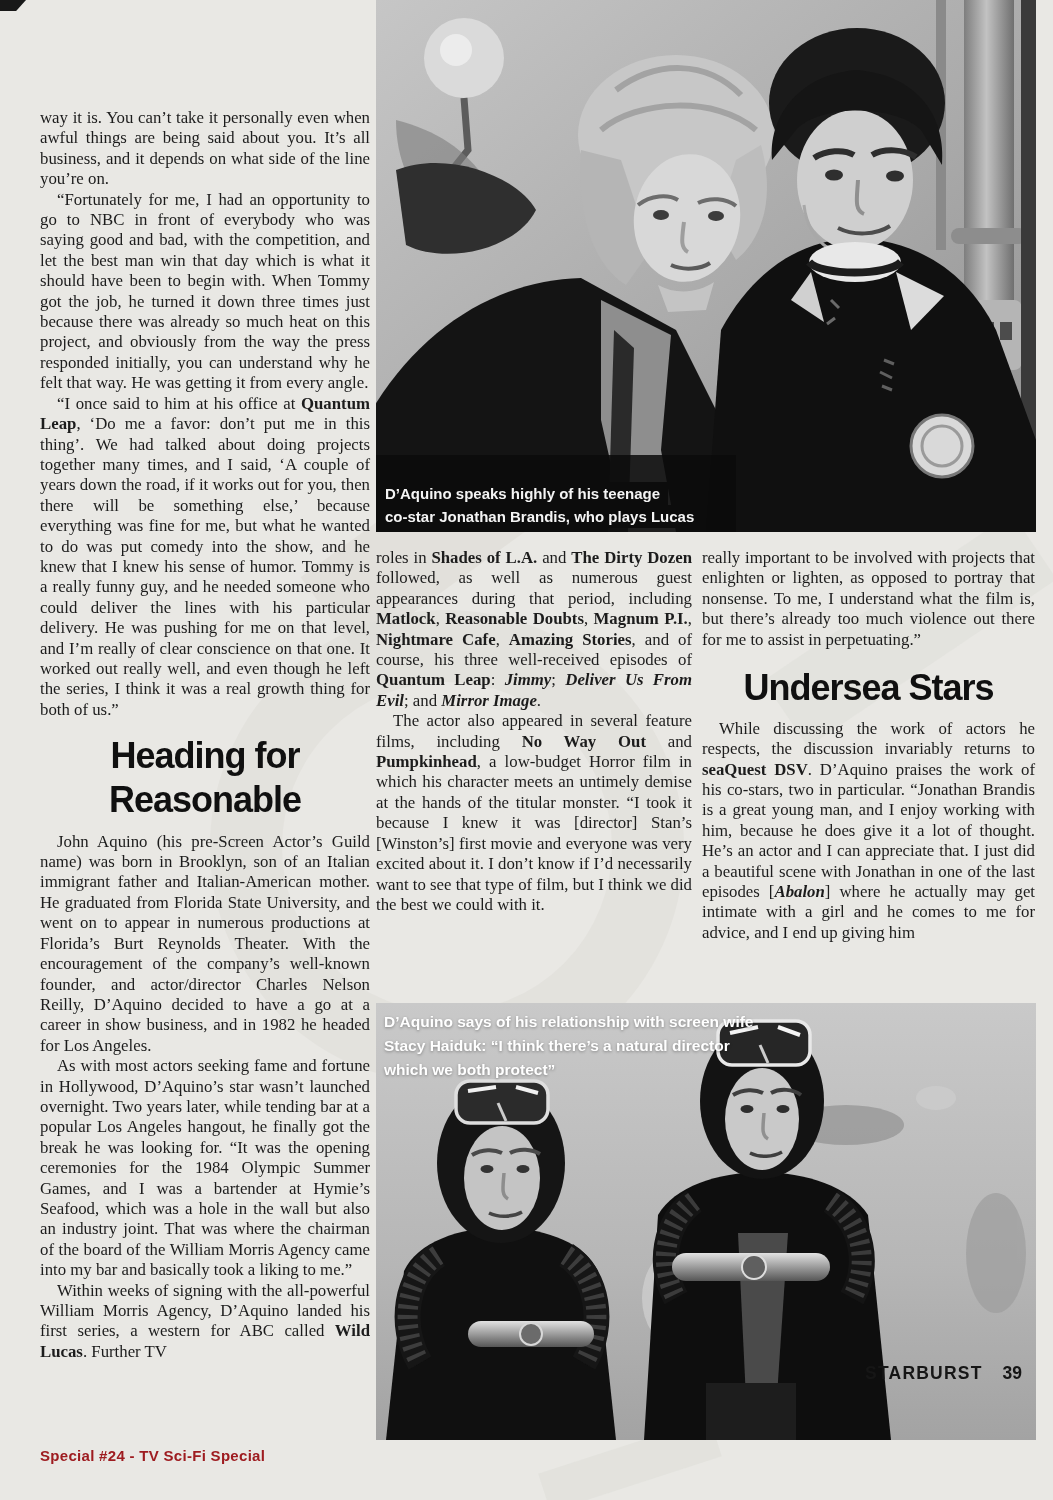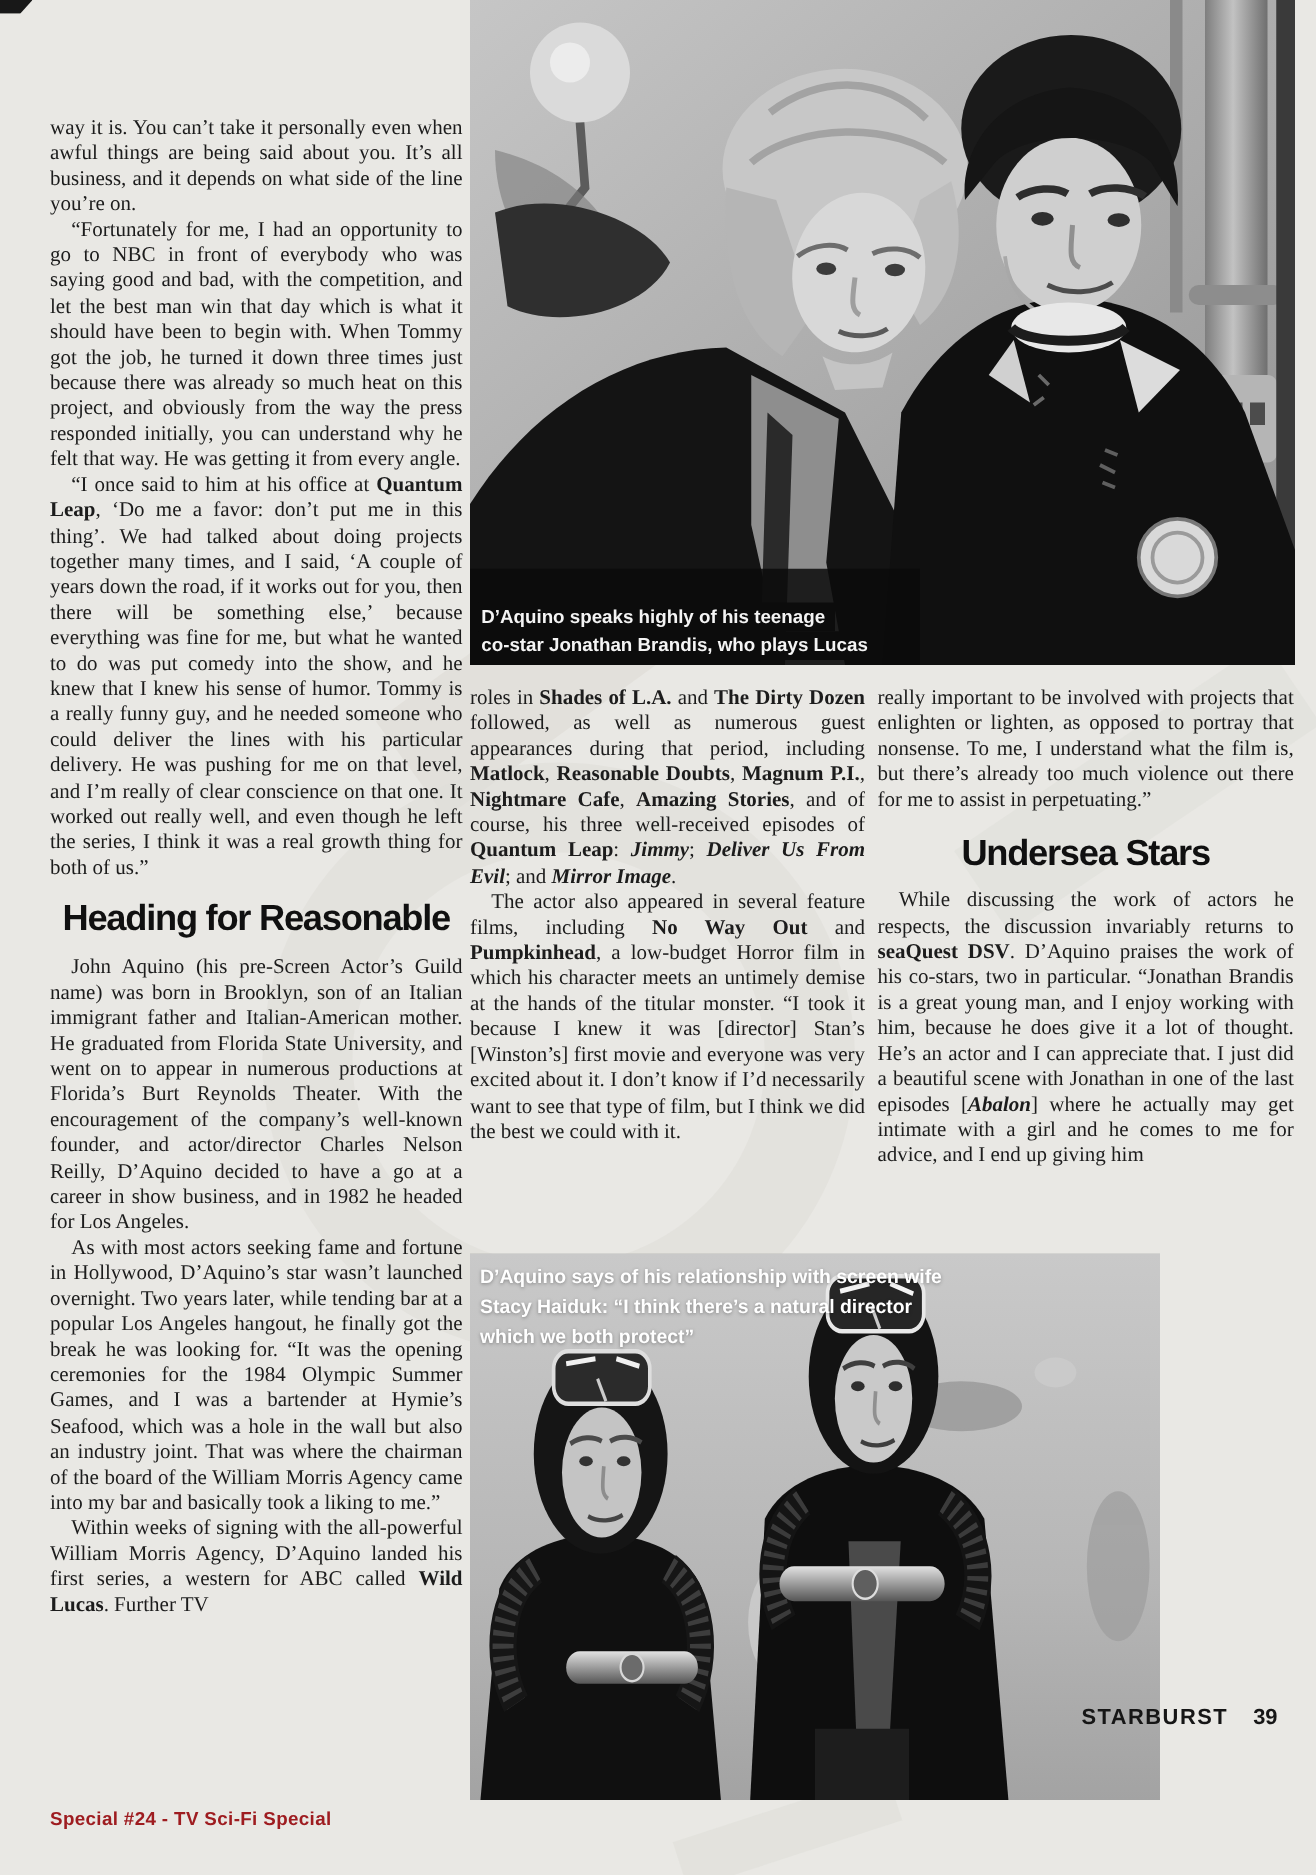--- a/index.html
+++ b/index.html
@@ -9,34 +9,34 @@
   
   .wm{position:absolute;z-index:0;}
   .wm-bar1{left:300px;top:480px;width:300px;height:95px;background:#dedcd6;transform:rotate(-36deg);opacity:.65;}
   .wm-ring{left:210px;top:610px;width:330px;height:330px;border:72px solid #dfded8;border-radius:50%;opacity:.6;}
   .wm-bar2{left:760px;top:590px;width:300px;height:80px;background:#e0dfda;transform:rotate(-34deg);opacity:.6;}
   .wm-bar3{left:540px;top:1445px;width:180px;height:40px;background:#e0dfda;transform:rotate(-18deg);opacity:.7;}
   .corner-mark{position:absolute;left:0;top:0;width:26px;height:11px;background:#181818;clip-path:polygon(0 0,100% 0,62% 100%,0 100%);z-index:2;}
 
   
   .col{position:absolute;z-index:1;color:#1c1c1c;font-size:16.8px;line-height:1.215;}
-  .col-left{left:40px;top:92px;width:330px;}
+  .col-left{left:40px;top:108px;width:330px;}
   .col-mid{left:376px;top:548px;width:316px;}
   .col-right{left:702px;top:548px;width:333px;}
   .para{margin:0;text-align:justify;}
   .para.ind{text-indent:17px;}
   .b{font-weight:bold;}
   .i{font-style:italic;font-weight:bold;}
-  .sec-heading{font-family:"Liberation Sans",sans-serif;font-weight:bold;font-size:29px;letter-spacing:-1px;text-align:center;color:#101010;margin:14px 0 10px 0;}
+  .sec-heading{font-family:"Liberation Sans",sans-serif;font-weight:bold;font-size:36px;letter-spacing:-1px;text-align:center;color:#101010;margin:14px 0 10px 0;}
   .col-right .sec-heading{margin:16px 0 9px 0;}
 
   
   .photo{position:absolute;z-index:1;background:#9a9a9a;}
   .photo-top{left:376px;top:0;width:660px;height:532px;border-radius:10px;}
-  .photo-bottom{left:376px;top:1003px;width:552px;height:437px;}
+  .photo-bottom{left:376px;top:1003px;width:660px;height:437px;}
   .photo svg{display:block;width:100%;height:100%;}
 
   .caption{position:absolute;font-family:"Liberation Sans",sans-serif;font-weight:bold;z-index:2;}
   .caption-top{left:7px;bottom:4px;}
   .cap-chip{display:table;background:#0c0c0c;color:#f4f4f4;font-size:15px;line-height:17px;padding:2.5px 8px 3.5px 2px;white-space:nowrap;}
   .caption-bottom{left:8px;top:7px;}
   .cap-plain{color:#ffffff;font-size:15.5px;line-height:24px;white-space:nowrap;text-shadow:0 1px 3px rgba(0,0,0,.35);}
 
   
   .footer-left{position:absolute;left:40px;top:1447px;font-family:"Liberation Sans",sans-serif;font-weight:bold;font-size:15px;letter-spacing:.3px;color:#9e1c20;z-index:2;}

